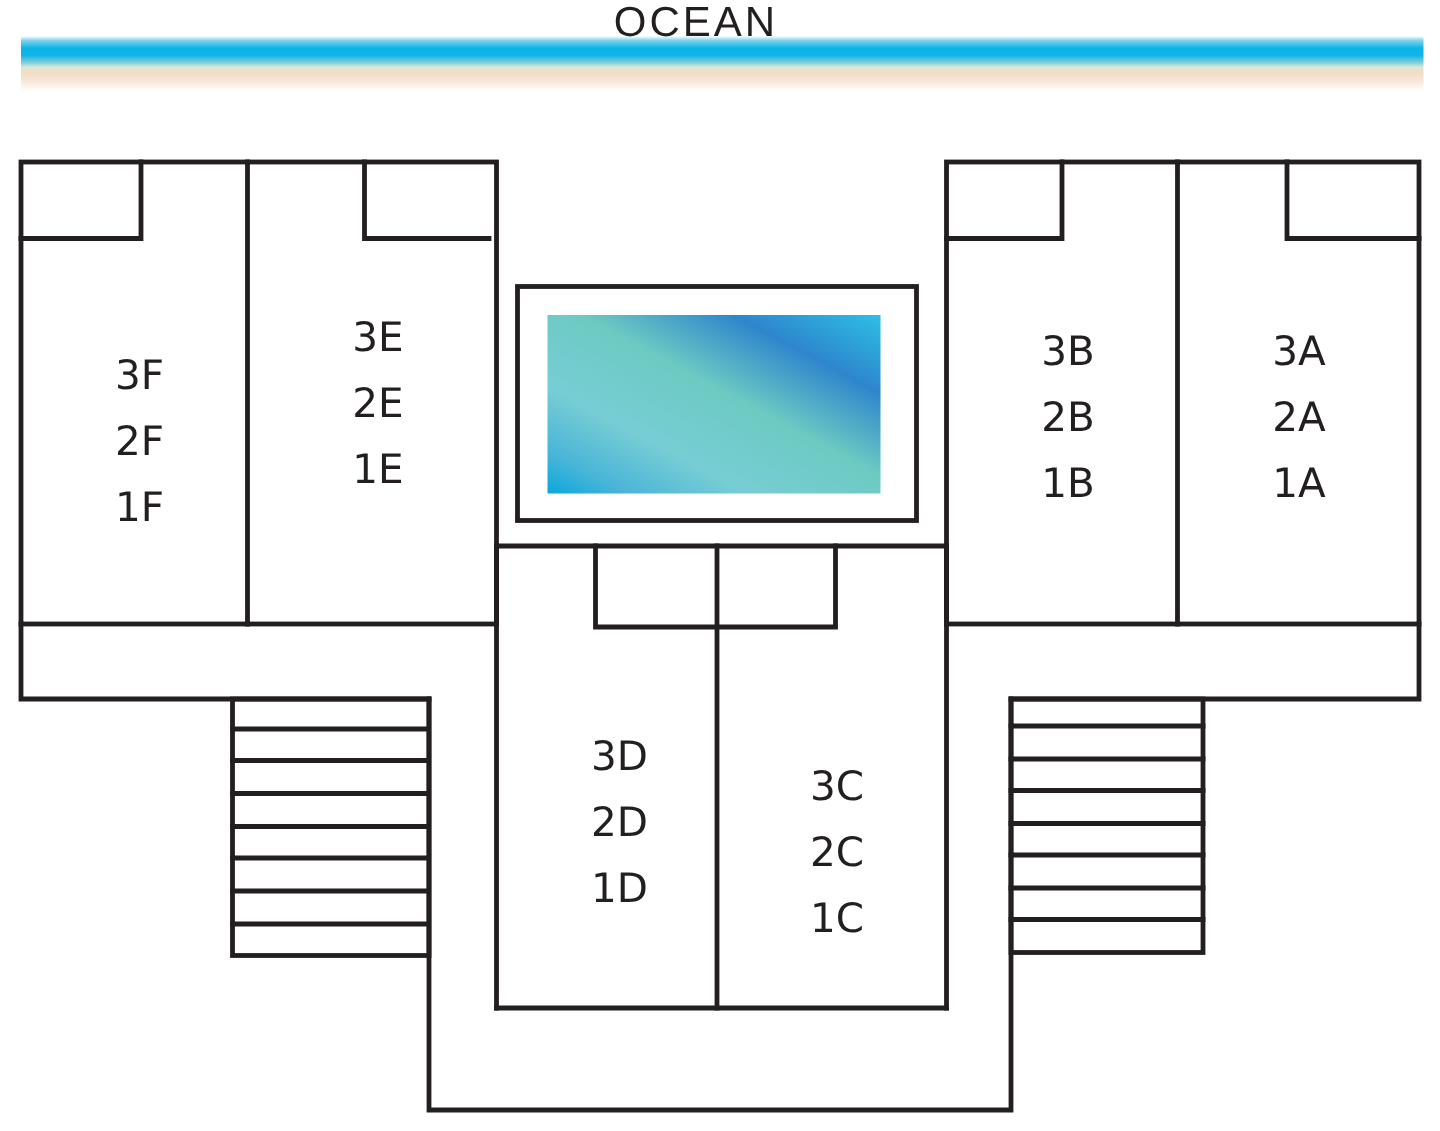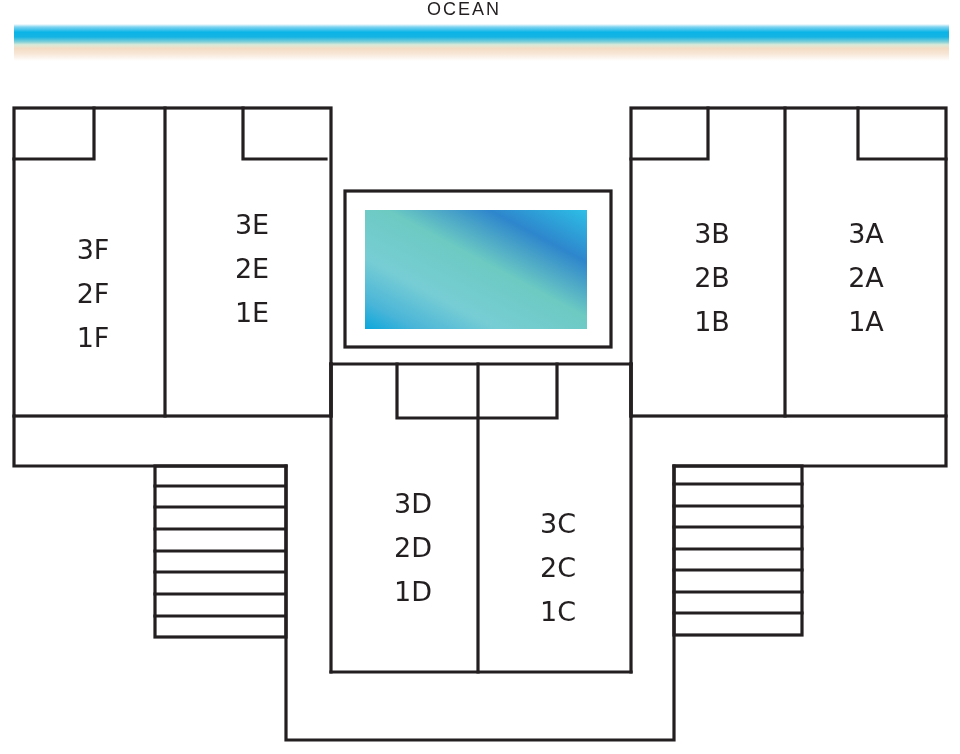--- a/index.html
+++ b/index.html
@@ -1,19 +1,19 @@
 <!DOCTYPE html>
 <html><head>
   <meta charset="utf-8">
   <style>
     html, body { margin: 0; padding: 0; background: #ffffff; }
     body { width: 960px; height: 754px; position: relative; overflow: hidden;
            font-family: "DejaVu Sans", "Liberation Sans", sans-serif; color: #231f20; }
     .ocean-label { position: absolute; left: 0; width: 928px; top: -1px; text-align: center;
-                   font-family: "Liberation Sans", sans-serif; font-size: 18px; letter-spacing: 2px; color: #231f20; }
+                   font-family: "Liberation Sans", sans-serif; font-size: 28px; letter-spacing: 2px; color: #231f20; }
     .ocean-band { position: absolute; left: 14px; top: 24px; width: 935px; height: 37px;
                   background: linear-gradient(to bottom,
                     rgba(255,255,255,0) 0%,
                     #7fd3f0 8%,
                     #0ab4e6 22%,
                     #14b4e3 35%,
                     #7fcfd8 48%,
                     #d9e9d8 56%,
                     #f3dcc4 66%,
                     #f7e6d6 80%,

